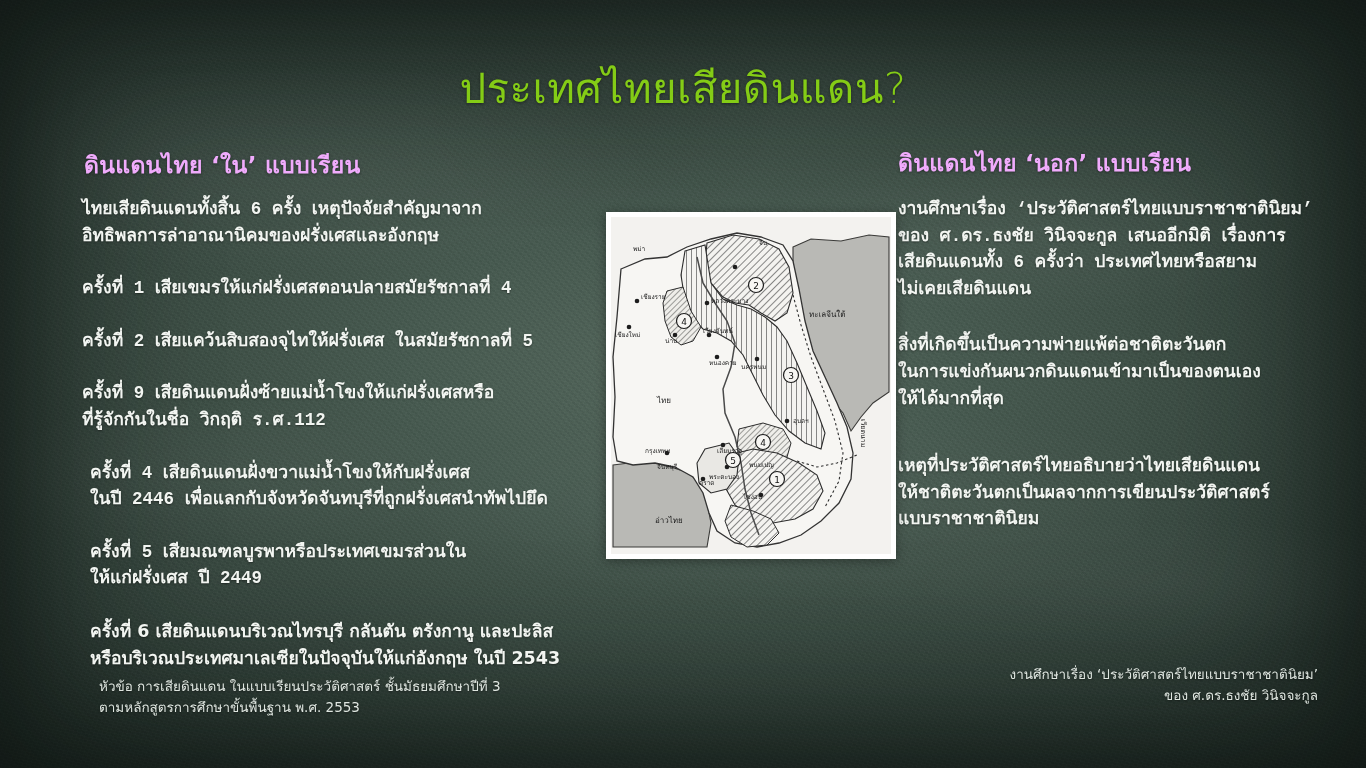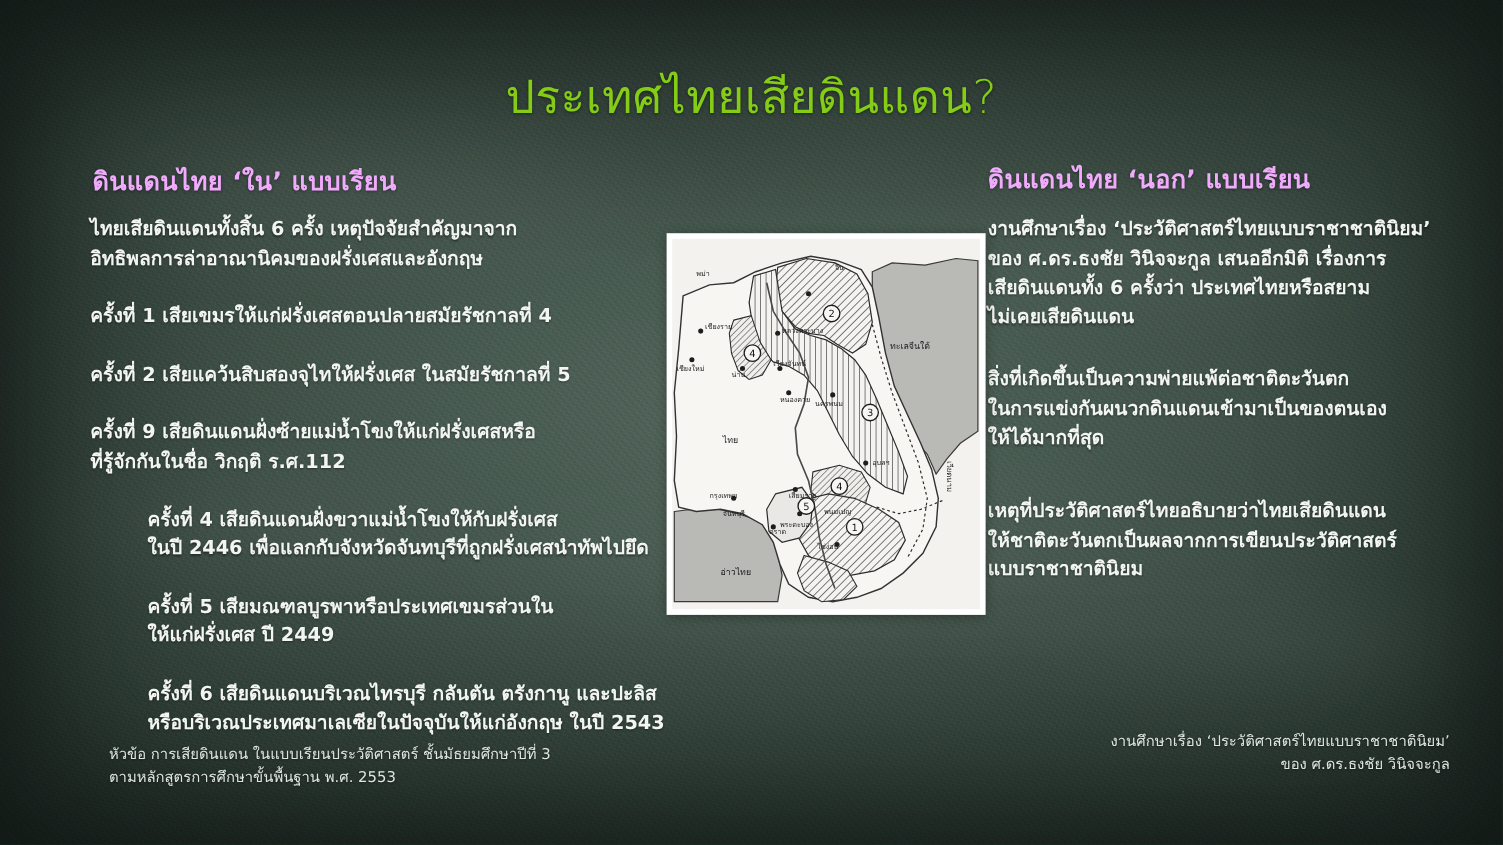--- a/index.html
+++ b/index.html
@@ -74,22 +74,22 @@
     color:#f2f5f1;
     font-size:17.5px;
     font-weight:700;
     line-height:1.52;
     text-shadow:0 1px 2px rgba(0,0,0,.42);
   }
   #body-left{left:82px;top:196px;width:470px;}
   #body-right{left:898px;top:196px;width:420px;}
 
   .para{margin:0 0 14px 0;}
-  .para.gap{margin-bottom:26px;}
-  .para.indent{padding-left:8px;margin-left:44px;}
+  .para.gap{margin-bottom:26px;font-family:Liberation Mono, monospace;}
+  .para.indent{padding-left:8px;}
   .para .ln{display:block;white-space:nowrap;}
 
   
   .footer-note{
     position:absolute;
     color:#dfe6e0;
     font-size:13.5px;
     font-weight:400;
     line-height:1.55;
     text-shadow:0 1px 2px rgba(0,0,0,.4);

